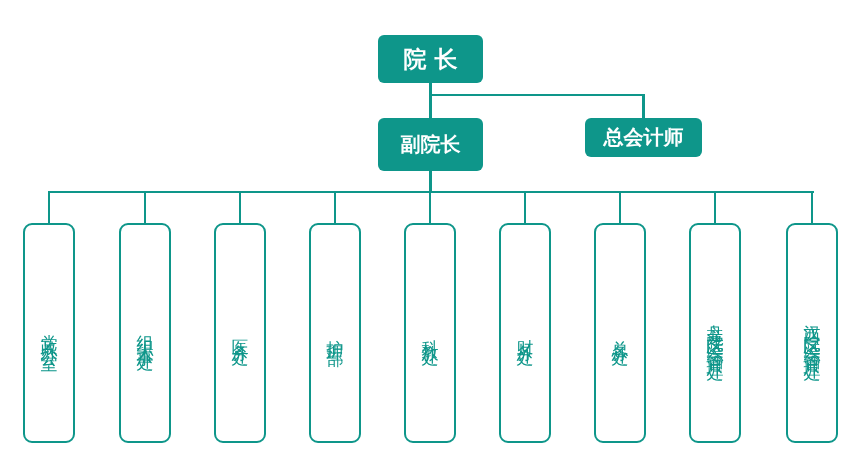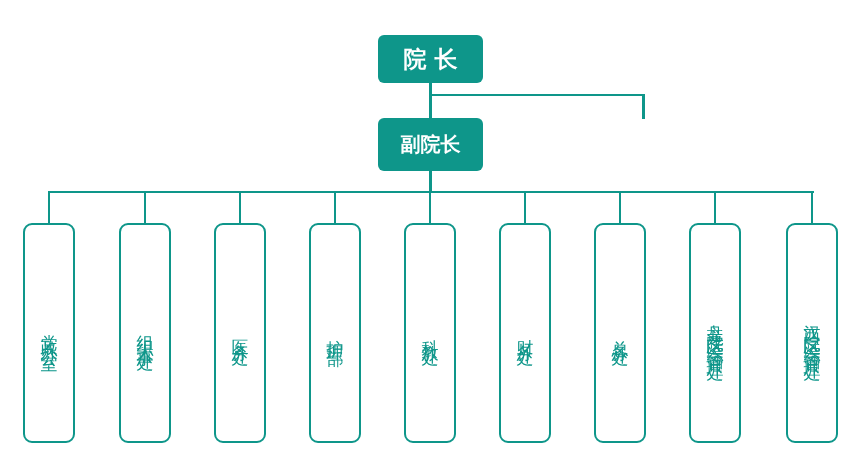--- a/index.html
+++ b/index.html
@@ -90,20 +90,21 @@
 
 <div class="chart" style="--accent: #0e968a; --text-on-fill: #ffffff; --bg: #ffffff;">
 
   <div class="node root">院 长</div>
 
   <div class="line v-root"></div>
   <div class="line h-branch"></div>
   <div class="line v-acct"></div>
 
   <div class="node vp">副院长</div>
+  <div class="node acct">总会计师</div>
 
   <div class="line v-vp"></div>
   <div class="line h-bus"></div>
   <div class="line drop d0"></div>
   <div class="line drop d1"></div>
   <div class="line drop d2"></div>
   <div class="line drop d3"></div>
   <div class="line drop d4"></div>
   <div class="line drop d5"></div>
   <div class="line drop d6"></div>

